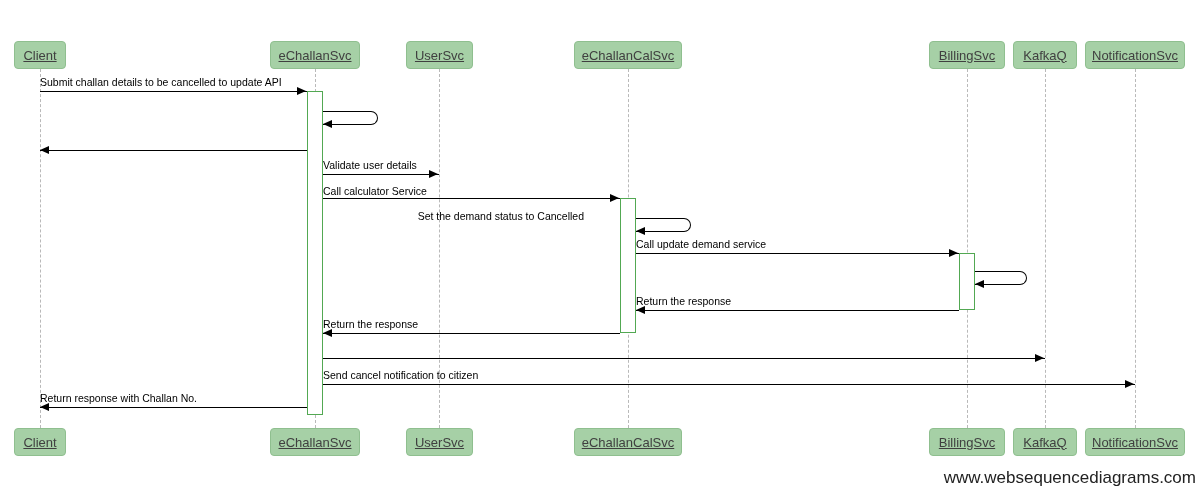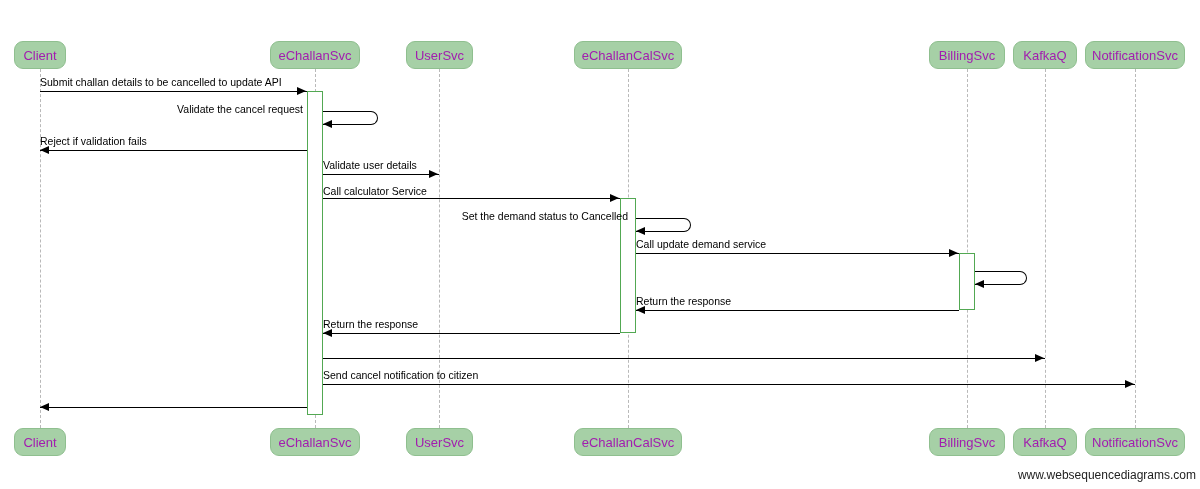--- a/index.html
+++ b/index.html
@@ -5,24 +5,24 @@
   html,body{margin:0;padding:0;background:#ffffff;}
   #canvas{
     position:relative;width:1200px;height:489px;background:#ffffff;
     font-family:"Liberation Sans", sans-serif;overflow:hidden;
   }
   .title{
     position:absolute;top:8px;left:0;width:1200px;text-align:center;
     font-size:13px;font-weight:bold;color:#000;
   }
   .actor{
-    position:absolute;height:28px;border-radius:9px;
+    position:absolute;height:28px;border-radius:4px;
     background:#a6d0a6;border:1px solid #8fbf8f;box-sizing:border-box;
     display:flex;align-items:center;justify-content:center;
-    font-size:13px;color:#a21caf;z-index:5;white-space:nowrap;
+    font-size:13px;color:#404040;z-index:5;white-space:nowrap;text-decoration:underline;
   }
   .lifeline{
     position:absolute;top:69px;height:359px;width:0;
     border-left:1px dashed #b9b9b9;z-index:0;
   }
   .activation{
     position:absolute;width:16px;background:#ffffff;
     border:1px solid #52a852;box-sizing:border-box;z-index:2;
   }
   .mline{
@@ -37,21 +37,21 @@
     border:1px solid #000;border-left:none;
     border-radius:0 8px 8px 0;background:transparent;z-index:3;
   }
   .mlabel{
     position:absolute;font-size:10.5px;color:#000;white-space:nowrap;
     line-height:13px;z-index:4;
   }
   .mlabel.c{}
   .mlabel.r{text-align:right;}
   .footer{
-    position:absolute;right:4px;top:468px;font-size:12px;color:#222;z-index:5;
+    position:absolute;right:4px;top:468px;font-size:17px;color:#222;z-index:5;
   }
 </style>
 </head>
 <body>
 
 <div id="canvas">
 
 
   <div class="lifeline" style="left:40px"></div>
   <div class="lifeline" style="left:315px"></div>
@@ -70,37 +70,35 @@
   <div class="actor" style="left:406px;top:41px;width:67px">UserSvc</div>
   <div class="actor" style="left:574px;top:41px;width:108px">eChallanCalSvc</div>
   <div class="actor" style="left:929px;top:41px;width:76px">BillingSvc</div>
   <div class="actor" style="left:1013px;top:41px;width:64px">KafkaQ</div>
   <div class="actor" style="left:1085px;top:41px;width:100px">NotificationSvc</div>
 
   <div class="mlabel c" style="left:40px;width:267px;top:76px">Submit challan details to be cancelled to update API</div>
   <div class="mline" style="left:40px;width:267px;top:91px"></div>
   <div class="arr r" style="left:297px;top:87px"></div>
 
-  <div class="mlabel r" style="left:0px;width:303px;top:103px">Validate the cancel request</div>
   <div class="selfloop" style="left:323px;top:111px;width:55px"></div>
   <div class="arr l" style="left:323px;top:120px"></div>
 
-  <div class="mlabel c" style="left:40px;width:267px;top:135px">Reject if validation fails</div>
   <div class="mline" style="left:40px;width:267px;top:150px"></div>
   <div class="arr l" style="left:40px;top:146px"></div>
 
   <div class="mlabel c" style="left:323px;width:116px;top:159px">Validate user details</div>
   <div class="mline" style="left:323px;width:116px;top:174px"></div>
   <div class="arr r" style="left:429px;top:170px"></div>
 
   <div class="mlabel c" style="left:323px;width:297px;top:185px">Call calculator Service</div>
   <div class="mline" style="left:323px;width:297px;top:198px"></div>
   <div class="arr r" style="left:610px;top:194px"></div>
 
-  <div class="mlabel r" style="left:0px;width:628px;top:210px">Set the demand status to Cancelled</div>
+  <div class="mlabel r" style="left:0px;width:584px;top:210px">Set the demand status to Cancelled</div>
   <div class="selfloop" style="left:636px;top:218px;width:55px"></div>
   <div class="arr l" style="left:636px;top:227px"></div>
 
   <div class="mlabel c" style="left:636px;width:323px;top:238px">Call update demand service</div>
   <div class="mline" style="left:636px;width:323px;top:253px"></div>
   <div class="arr r" style="left:949px;top:249px"></div>
 
   <div class="selfloop" style="left:975px;top:271px;width:52px"></div>
   <div class="arr l" style="left:975px;top:280px"></div>
 
@@ -112,20 +110,21 @@
   <div class="mline" style="left:323px;width:297px;top:333px"></div>
   <div class="arr l" style="left:323px;top:329px"></div>
 
   <div class="mline" style="left:323px;width:722px;top:358px"></div>
   <div class="arr r" style="left:1035px;top:354px"></div>
 
   <div class="mlabel c" style="left:323px;width:812px;top:369px">Send cancel notification to citizen</div>
   <div class="mline" style="left:323px;width:812px;top:384px"></div>
   <div class="arr r" style="left:1125px;top:380px"></div>
 
+  <div class="mlabel c" style="left:40px;width:267px;top:392px">Return response with Challan No.</div>
   <div class="mline" style="left:40px;width:267px;top:407px"></div>
   <div class="arr l" style="left:40px;top:403px"></div>
 
   <div class="actor" style="left:14px;top:428px;width:52px">Client</div>
   <div class="actor" style="left:270px;top:428px;width:90px">eChallanSvc</div>
   <div class="actor" style="left:406px;top:428px;width:67px">UserSvc</div>
   <div class="actor" style="left:574px;top:428px;width:108px">eChallanCalSvc</div>
   <div class="actor" style="left:929px;top:428px;width:76px">BillingSvc</div>
   <div class="actor" style="left:1013px;top:428px;width:64px">KafkaQ</div>
   <div class="actor" style="left:1085px;top:428px;width:100px">NotificationSvc</div>

